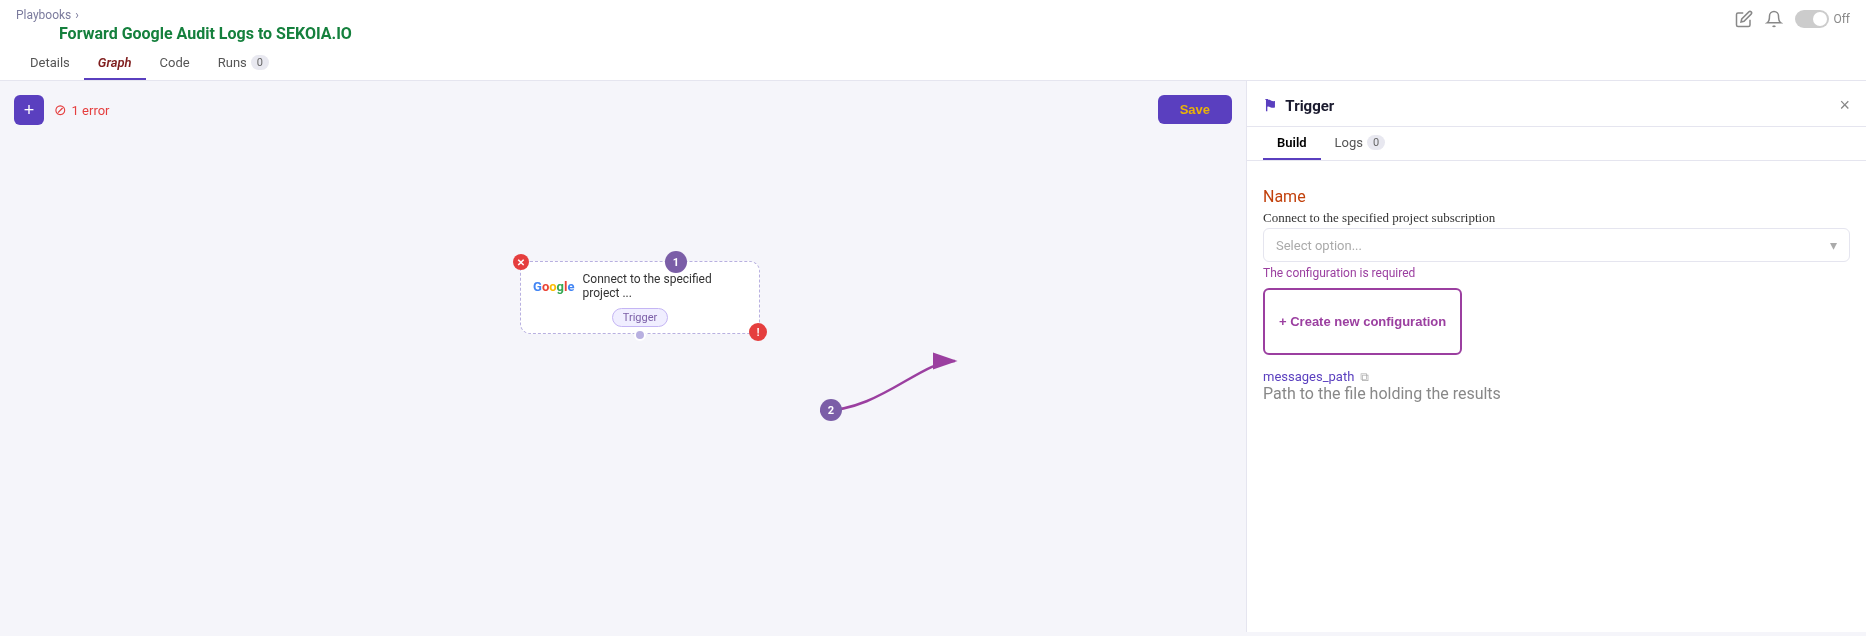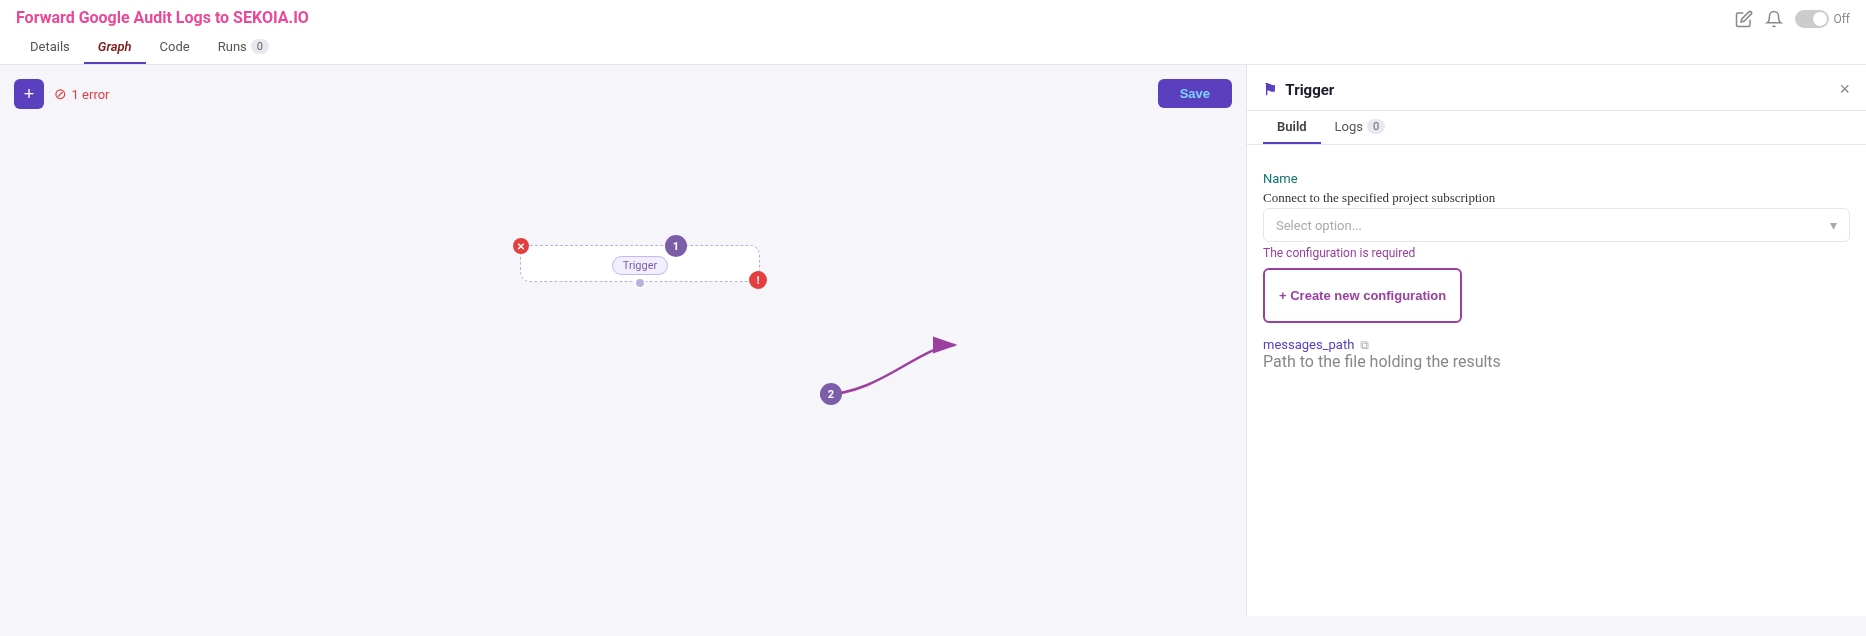--- a/index.html
+++ b/index.html
@@ -32,22 +32,23 @@
       cursor: pointer;
       text-decoration: none;
     }
     .breadcrumb-sep {
       color: #7b7b9d;
       font-size: 12px;
     }
     .page-title {
       font-size: 16px;
       font-weight: 700;
-      color: #ec4899;
+      color: #15803d;
       margin-bottom: 6px;
+      margin-left: 43px;
     }
     .tabs-row {
       display: flex;
       align-items: center;
       gap: 0;
     }
     .tab {
       padding: 6px 14px 8px 14px;
       font-size: 13px;
       cursor: pointer;
@@ -164,21 +165,21 @@
       color: #e53e3e;
       font-size: 15px;
     }
 
     
     .save-btn {
       position: absolute;
       top: 14px;
       right: 14px;
       background: #5a3fbf;
-      color: #7dd3fc;
+      color: #eab308;
       border: none;
       border-radius: 6px;
       padding: 7px 22px;
       font-size: 13px;
       font-weight: 600;
       cursor: pointer;
       z-index: 10;
     }
 
     
@@ -341,33 +342,33 @@
       padding: 8px 14px 8px 14px;
       font-size: 13px;
       cursor: pointer;
       color: #555;
       border-bottom: 2px solid transparent;
       display: flex;
       align-items: center;
       gap: 4px;
     }
     .panel-tab.active {
-      color: #404040;
+      color: #000000;
       border-bottom: 2px solid #5a3fbf;
       font-weight: 600;
       justify-content: center;
     }
     .panel-body {
       padding: 14px 16px;
       flex: 1;
       overflow-y: auto;
     }
     .field-label {
-      font-size: 13px;
-      color: #0f766e;
+      font-size: 16px;
+      color: #c2410c;
       margin-bottom: 4px;
       margin-top: 12px;
     }
     .field-value {
       font-size: 13px;
       color: #333;
       margin-bottom: 2px;
       font-family: Liberation Serif, serif;
     }
     .section-title {
@@ -408,21 +409,21 @@
       margin-bottom: 8px;
     }
     .create-config-btn {
       display: inline-flex;
       align-items: center;
       gap: 5px;
       background: #fff;
       border: 2px solid #9b3fa0;
       color: #9b3fa0;
       border-radius: 6px;
-      padding: 18px 14px;
+      padding: 24px 14px;
       font-size: 13px;
       font-weight: 600;
       cursor: pointer;
       margin-bottom: 14px;
     }
     .variables-section .var-name {
       color: #5a3fbf;
       font-size: 13px;
       display: flex;
       align-items: flex-end;
@@ -435,20 +436,24 @@
     }
     .var-desc {
       font-size: 16px;
       color: #888;
     }
   </style>
 </head>
 <body>
 
 <div class="header">
+  <div class="breadcrumb-row">
+    <a class="breadcrumb-link">Playbooks</a>
+    <span class="breadcrumb-sep">›</span>
+  </div>
   <div class="page-title">Forward Google Audit Logs to SEKOIA.IO</div>
   <div class="tabs-row">
     <div class="tab">
       <span>Details</span>
     </div>
     <div class="tab active">
       <span>Graph</span>
     </div>
     <div class="tab">
       <span>Code</span>
@@ -492,20 +497,26 @@
         <span>1 error</span>
       </div>
     </div>
 
     <button class="save-btn">Save</button>
 
     <div class="step-badge step1">1</div>
 
     <div class="node-card">
       <div class="node-error-dot">✕</div>
+      <div class="node-card-inner">
+        <span class="google-logo">
+          <span class="google-g">G</span><span class="google-o1">o</span><span class="google-o2">o</span><span class="google-g2">g</span><span class="google-l">l</span><span class="google-e">e</span>
+        </span>
+        <span class="node-title">Connect to the specified project ...</span>
+      </div>
       <div style="text-align:center">
         <span class="node-trigger-badge">Trigger</span>
       </div>
       <div class="node-bottom-dot"></div>
       <div class="node-bottom-warn">!</div>
     </div>
 
     <svg class="arrow-svg" xmlns="http://www.w3.org/2000/svg">
 
       <defs>

